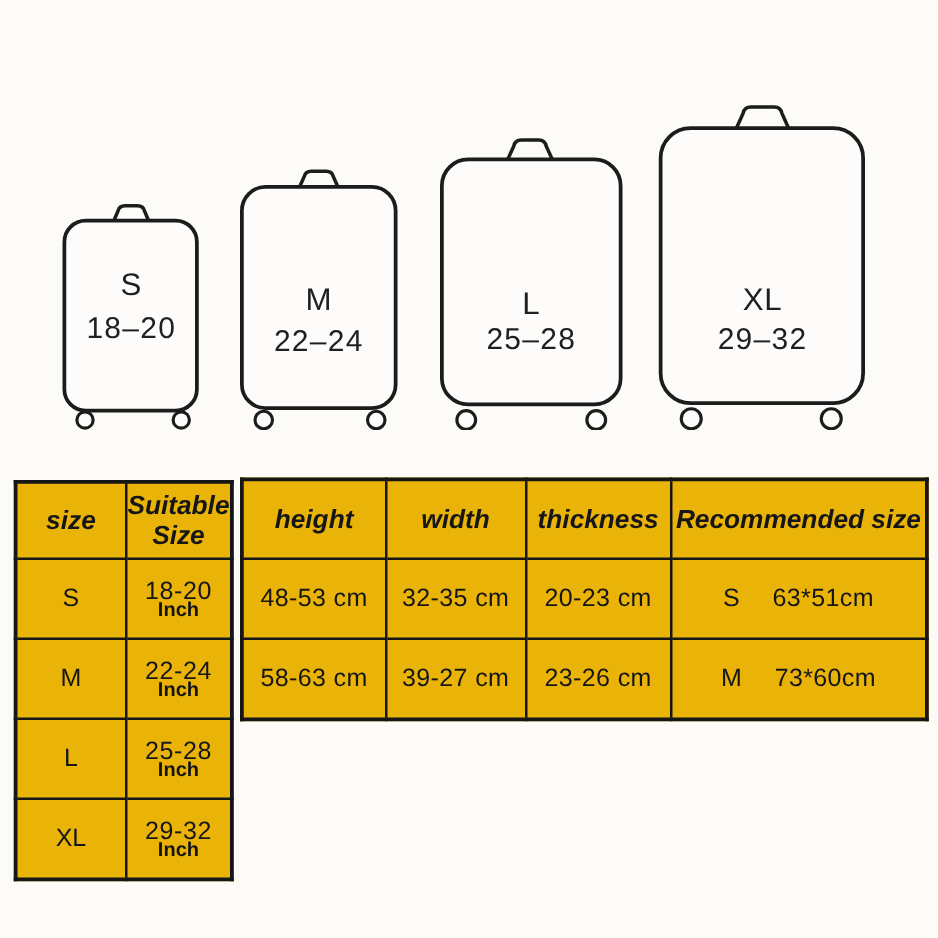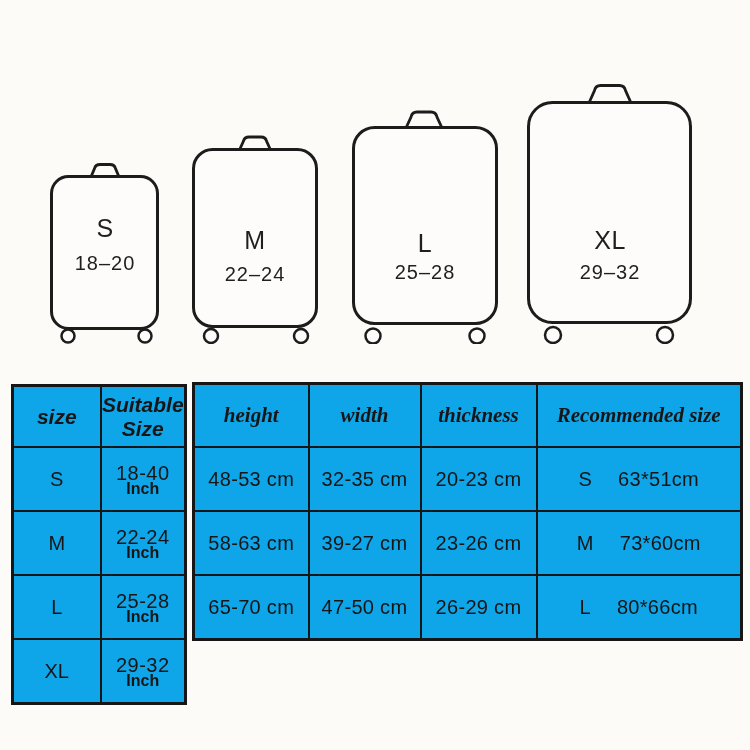--- a/index.html
+++ b/index.html
@@ -5,45 +5,45 @@
   html,body{margin:0;padding:0;}
   body{width:750px;height:750px;background:#fcfbf8;}
   .canvas{position:relative;width:750px;height:750px;overflow:hidden;
           font-family:"Liberation Sans",sans-serif;color:#161616;}
 
   
   .suitcase{position:absolute;}
   .suitcase svg{display:block;}
   .sc-labels{position:absolute;left:0;width:100%;text-align:center;color:#1f1f1f;}
   .sc-letter{font-size:25px;line-height:28px;letter-spacing:.5px;}
-  .sc-range{font-size:20px;line-height:26px;letter-spacing:1px;}
+  .sc-range{font-size:24px;line-height:26px;letter-spacing:1px;}
   .sc-s .sc-labels{top:54px;}  .sc-s .sc-range{margin-top:8px;}
   .sc-m .sc-labels{top:94px;}  .sc-m .sc-range{margin-top:7px;}
   .sc-l .sc-labels{top:121px;} .sc-l .sc-range{margin-top:2px;}
   .sc-xl .sc-labels{top:145px;}.sc-xl .sc-range{margin-top:5px;}
 
   
   .tbl{position:absolute;border-collapse:collapse;table-layout:fixed;
-       background:#0ea5e9;}
+       background:#eab308;}
   .tbl th,.tbl td{border:2.5px solid #161616;text-align:center;
        vertical-align:middle;padding:0;}
   .tbl{border:3.5px solid #161616;}
   .tbl th{font-style:italic;font-weight:bold;font-size:21px;}
 
   .size-tbl{left:11px;top:384px;width:173px;}
   .size-tbl col.c1{width:88px;} .size-tbl col.c2{width:85px;}
   .size-tbl th{height:59px;line-height:24px;}
   .size-tbl td{height:62px;font-size:20px;}
   .range-line{font-size:20px;line-height:20px;letter-spacing:.5px;}
   .inch-line{font-size:16px;line-height:14px;font-weight:bold;margin-top:-1px;}
 
   .dim-tbl{left:192px;top:382px;width:548px;}
   .dim-tbl col.d1{width:115px;} .dim-tbl col.d2{width:112px;}
   .dim-tbl col.d3{width:116px;} .dim-tbl col.d4{width:205px;}
-  .dim-tbl th{height:61px;font-family:Liberation Serif, serif;}
+  .dim-tbl th{height:61px;}
   .dim-tbl td{height:62px;font-size:20px;letter-spacing:.3px;}
   .rec{display:flex;justify-content:center;align-items:baseline;gap:26px;}
   .rec .rec-size{font-size:20px;}
   .rec .rec-dim{font-size:20px;font-weight:normal;letter-spacing:.3px;}
 </style>
 </head>
 <body>
 
 <div class="canvas">
 
@@ -105,21 +105,21 @@
         <col class="c2">
       </colgroup>
     <tbody>
         <tr>
       <th>size</th>
       <th>Suitable Size</th>
     </tr>
     <tr>
       <td>S</td>
       <td>
-        <div class="range-line">18-40</div>
+        <div class="range-line">18-20</div>
         <div class="inch-line">Inch</div>
       </td>
     </tr>
     <tr>
       <td>M</td>
       <td>
         <div class="range-line">22-24</div>
         <div class="inch-line">Inch</div>
       </td>
     </tr>
@@ -169,27 +169,16 @@
       <td>58-63 cm</td>
       <td>39-27 cm</td>
       <td>23-26 cm</td>
       <td>
         <div class="rec">
           <span class="rec-size">M</span>
           <span class="rec-dim">73*60cm</span>
         </div>
       </td>
     </tr>
-    <tr>
-      <td>65-70 cm</td>
-      <td>47-50 cm</td>
-      <td>26-29 cm</td>
-      <td>
-        <div class="rec">
-          <span class="rec-size">L</span>
-          <span class="rec-dim">80*66cm</span>
-        </div>
-      </td>
-    </tr>
   </tbody>
     </table>
 
 </div>
 
 </body></html>

